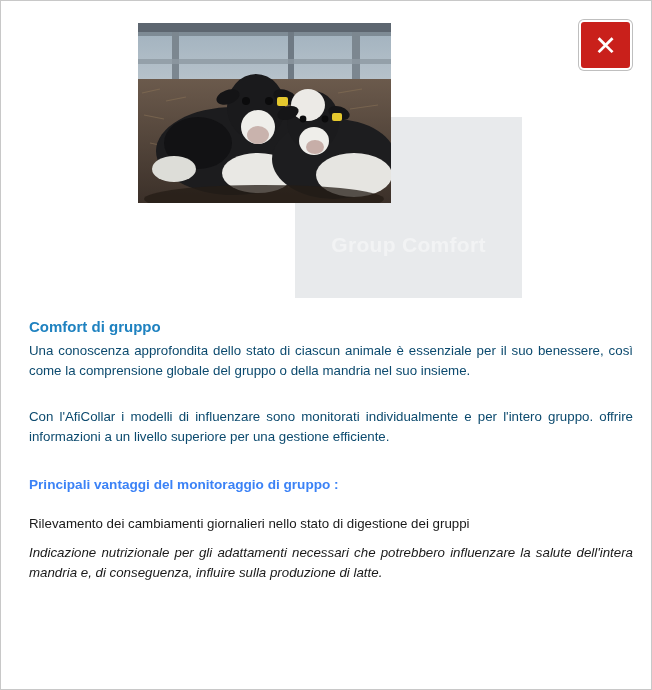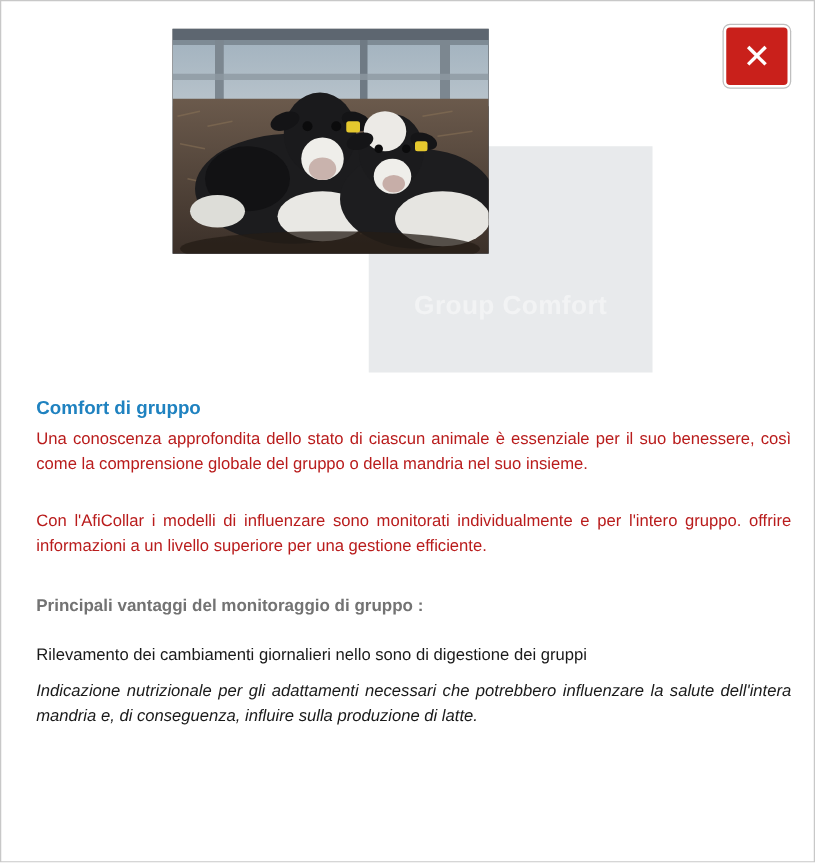--- a/index.html
+++ b/index.html
@@ -97,28 +97,28 @@
     font-size: 15px;
     font-weight: bold;
     color: #1f82c0;
   }
   p.para {
     margin: 0;
     font-size: 13.3px;
     line-height: 20px;
     text-align: justify;
     text-justify: inter-word;
-    color: #b91c1c;
+    color: #0c4a6e;
   }
   p.para.spaced-top { margin-top: 26px; }
   h3.benefits-title {
     margin: 30px 0 0 0;
     font-size: 13.6px;
     font-weight: bold;
-    color: #737373;
+    color: #3b82f6;
   }
   ul.benefits {
     margin: 22px 0 0 0;
     padding: 0;
     list-style: none;
   }
   ul.benefits li {
     font-size: 13.3px;
     line-height: 20px;
     text-align: justify;
@@ -218,18 +218,18 @@
     </div>
 
   </div>
 
   <div class="content">
     <h2 class="section-title">Comfort di gruppo</h2>
     <p class="para">Una conoscenza approfondita dello stato di ciascun animale è essenziale per il suo benessere, così come la comprensione globale del gruppo o della mandria nel suo insieme.</p>
     <p class="para spaced-top">Con l'AfiCollar i modelli di influenzare sono monitorati individualmente e per l'intero gruppo. offrire informazioni a un livello superiore per una gestione efficiente.</p>
     <h3 class="benefits-title">Principali vantaggi del monitoraggio di gruppo :</h3>
     <ul class="benefits">
-      <li>Rilevamento dei cambiamenti giornalieri nello sono di digestione dei gruppi</li>
+      <li>Rilevamento dei cambiamenti giornalieri nello stato di digestione dei gruppi</li>
       <li>Indicazione nutrizionale per gli adattamenti necessari che potrebbero influenzare la salute dell'intera mandria e, di conseguenza, influire sulla produzione di latte.</li>
     </ul>
   </div>
 
 </div>
 
 </body></html>

